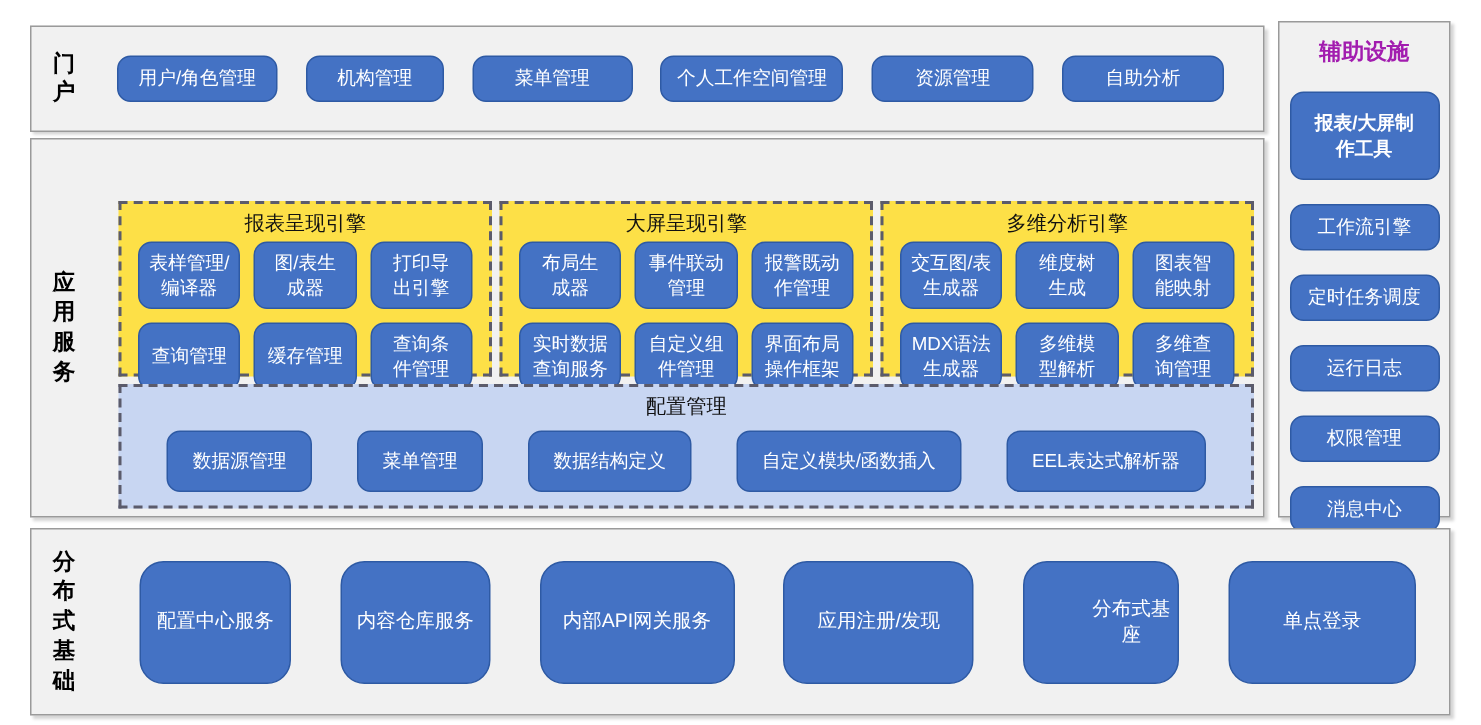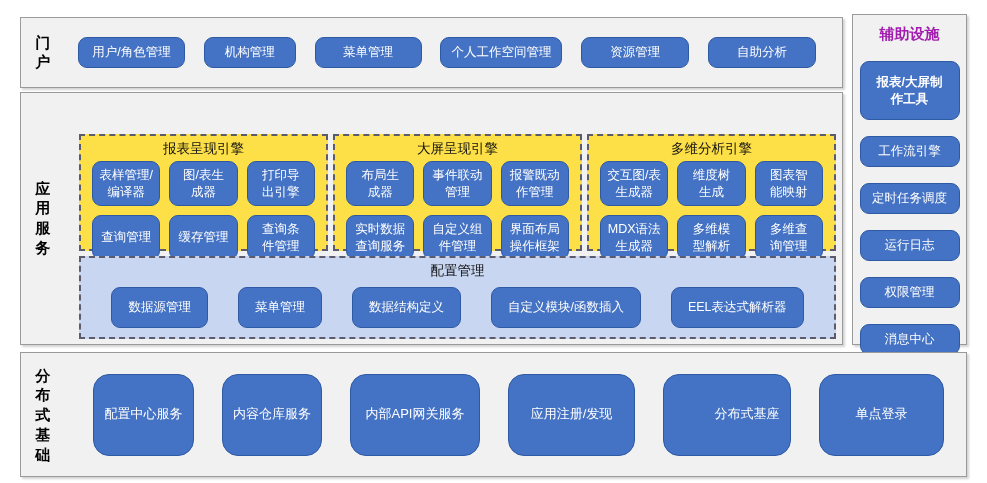--- a/index.html
+++ b/index.html
@@ -54,21 +54,21 @@
   .aux-btns .btn.tall{height:59px;font-weight:bold;}
 
   
   .dist-btns{position:absolute;left:72px;right:22px;top:0;height:100%;
     display:flex;align-items:center;justify-content:space-between;}
   .dist-btns .btn{height:82px;border-radius:16px;font-size:13px;}
   .dist-btns .btn:nth-child(1){width:101px;}
   .dist-btns .btn:nth-child(2){width:100px;}
   .dist-btns .btn:nth-child(3){width:130px;}
   .dist-btns .btn:nth-child(4){width:127px;}
-  .dist-btns .btn:nth-child(5){width:128px;padding-left:44px;}
+  .dist-btns .btn:nth-child(5){width:104px;padding-left:44px;}
   .dist-btns .btn:nth-child(6){width:125px;text-align:center;}
 </style>
 </head>
 <body>
 
 <div class="canvas">
 
   <div class="section sec-portal">
     <div class="vlabel">门户</div>
     <div class="portal-btns">

